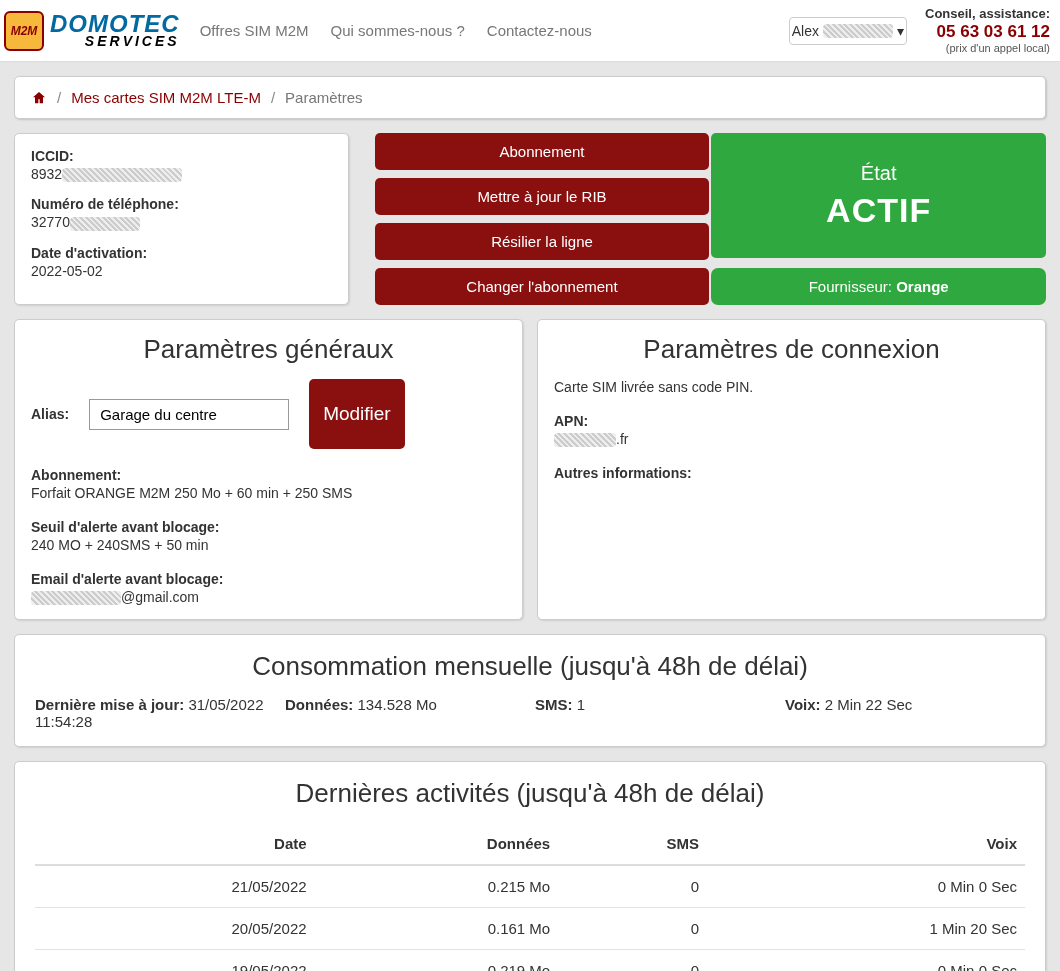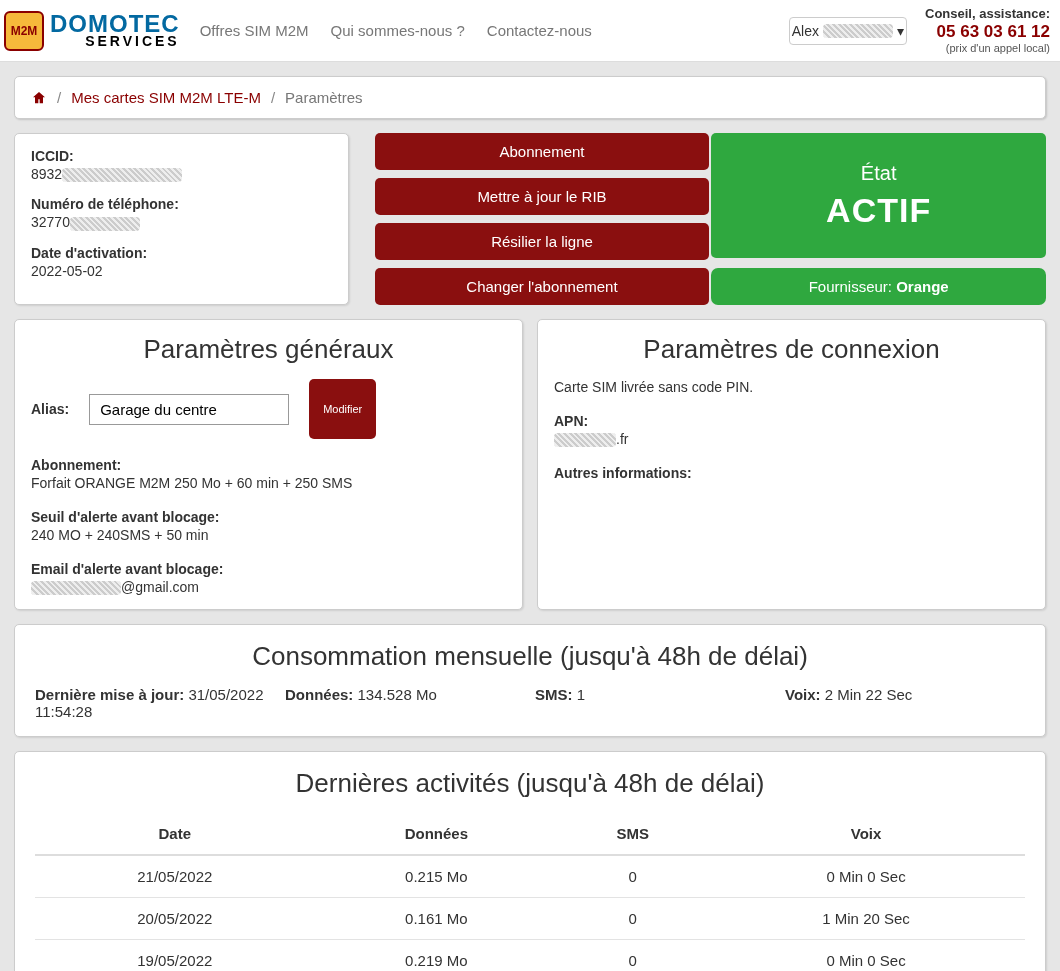--- a/index.html
+++ b/index.html
@@ -11,21 +11,21 @@
   }
   
   .topbar {
     background: #fff;
     display: flex;
     align-items: center;
     padding: 6px 10px 6px 4px;
     border-bottom: 1px solid #ddd;
     position: relative;
   }
-  .logo-wrap { display: flex; align-items: center; margin-right: 20px; }
+  .logo-wrap { display: flex; align-items: center; margin-right: 20px; font-style: italic; }
   .logo-chip {
     width: 40px; height: 40px; border:2px solid #8a0000; border-radius:6px;
     background:#f6b93b; display:flex; align-items:center; justify-content:center;
     margin-right:6px; font-weight:bold; color:#8a0000; font-size:12px;
     position:relative;
   }
   .logo-text { line-height: 0.9; }
   .logo-text .l1 { font-size:24px; font-weight:800; color:#0369a1; letter-spacing:1px;}
   .logo-text .l2 { font-size:14px; font-weight:800; color:#000; letter-spacing:3px; text-align:right;}
   .nav-links { display:flex; gap:22px; font-size:15px; }
@@ -86,34 +86,34 @@
   .params-grid h2, .wide-card h2 {
     font-size:26px; font-weight:400; text-align:center; margin-bottom:14px; color:#333;
   }
   .alias-row { display:flex; align-items:center; gap:20px; margin-bottom:18px; flex-wrap:wrap;}
   .alias-row label { font-weight:700; }
   .alias-row input {
     border:1px solid #999; padding:6px 10px; font-size:15px; width:200px;
   }
   .btn-small {
     background:#8a0f0f; color:#fff; border:none; border-radius:5px;
-    padding:24px 14px; font-size:11px; cursor:pointer;
+    padding:24px 14px; font-size:19px; cursor:pointer;
   }
   .pblock { margin-bottom:18px; }
   .pblock .plabel { font-weight:700; margin-bottom:2px;}
   .pblock .pval { color:#333; }
   
   .wide-card { background:#fff; border:1px solid #ccc; border-radius:5px;
     padding:16px 20px; box-shadow:1px 1px 2px rgba(0,0,0,0.1); margin-bottom:14px;}
   .cons-row { display:grid; grid-template-columns:repeat(4,1fr); gap:10px; font-size:15px;}
   .cons-row b { font-weight:700; }
   
   table.activ { width:100%; border-collapse:collapse; margin-top:8px;}
   table.activ th, table.activ td {
-    text-align:center; padding:12px 8px; border-bottom:1px solid #e3e3e3; font-size:15px;
+    text-align:right; padding:12px 8px; border-bottom:1px solid #e3e3e3; font-size:15px;
   }
   table.activ th { font-weight:700; border-bottom:2px solid #ddd;}
   .redact {
     display:inline-block; background:repeating-linear-gradient(45deg,#ccc,#ccc 2px,#eee 2px,#eee 4px);
     border-radius:4px;
   }
 </style>
 </head>
 <body>
 

